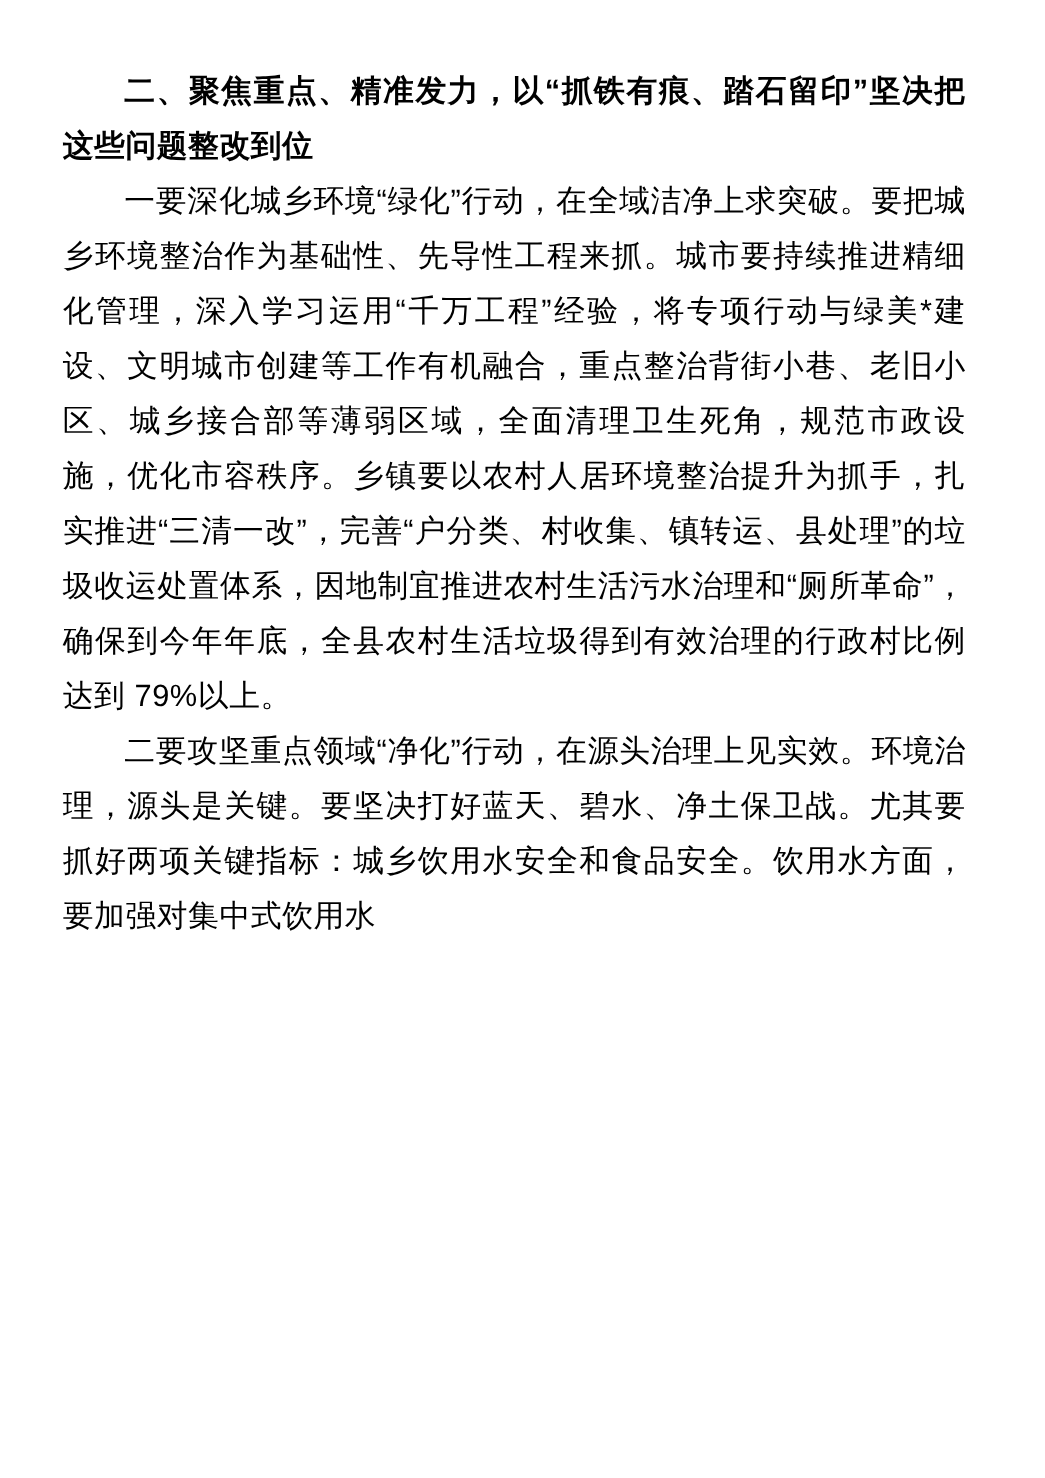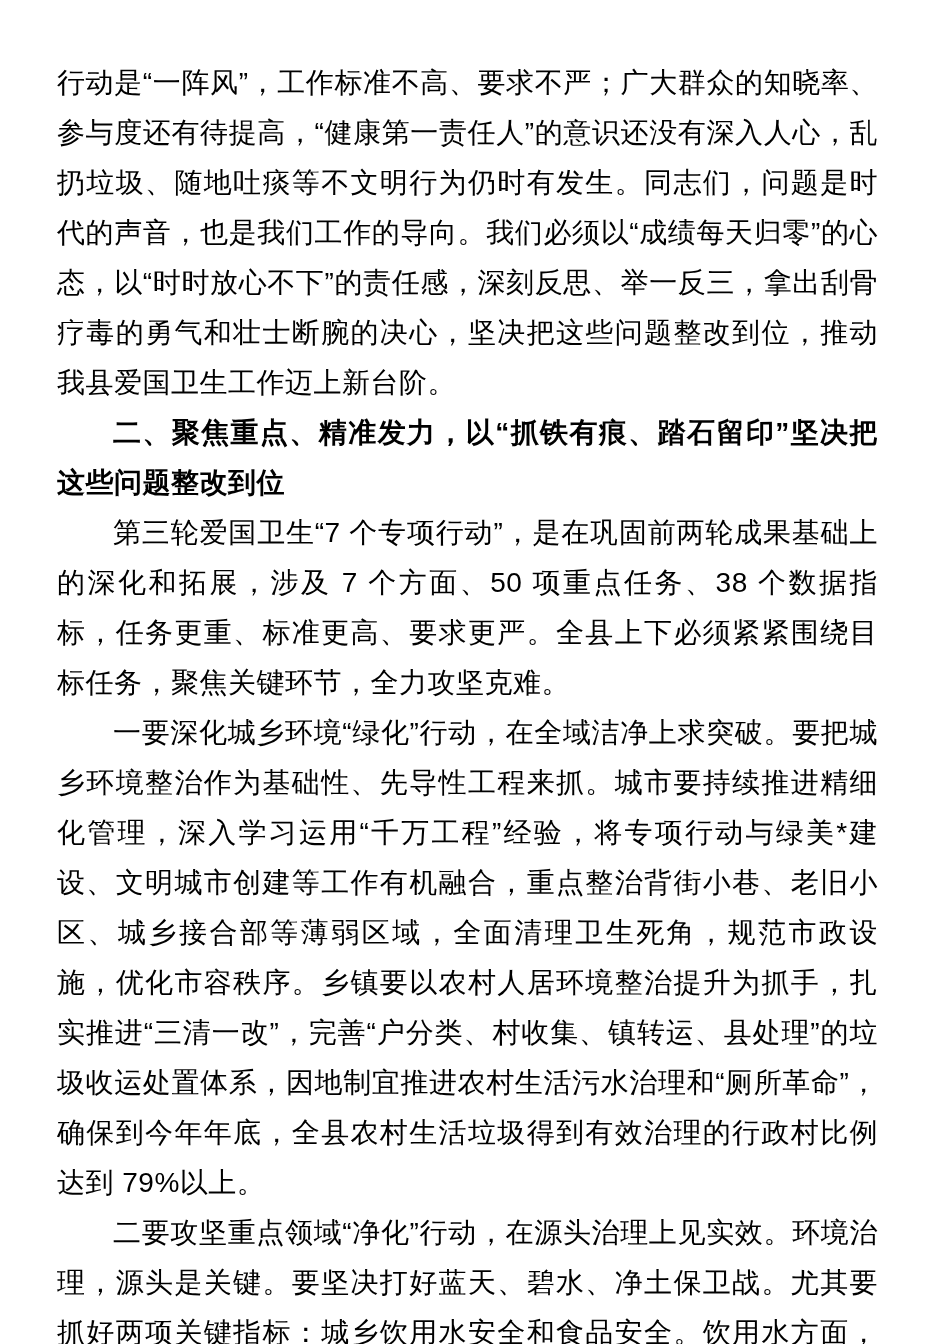--- a/index.html
+++ b/index.html
@@ -34,19 +34,17 @@
   }
   .doc-body p.heading {
     font-weight: bold;
   }
 </style>
 </head>
 <body>
 
 <div class="page">
   <div class="doc-body">
-    <p class="continuation">行动是“一阵风”，工作标准不高、要求不严；广大群众的知晓率、参与度还有待提高，“健康第一责任人”的意识还没有深入人心，乱扔垃圾、随地吐痰等不文明行为仍时有发生。同志们，问题是时代的声音，也是我们工作的导向。我们必须以“成绩每天归零”的心态，以“时时放心不下”的责任感，深刻反思、举一反三，拿出刮骨疗毒的勇气和壮士断腕的决心，坚决把这些问题整改到位，推动我县爱国卫生工作迈上新台阶。</p>
     <p class="indent heading">二、聚焦重点、精准发力，以“抓铁有痕、踏石留印”坚决把这些问题整改到位</p>
-    <p class="indent">第三轮爱国卫生“7 个专项行动”，是在巩固前两轮成果基础上的深化和拓展，涉及 7 个方面、50 项重点任务、38 个数据指标，任务更重、标准更高、要求更严。全县上下必须紧紧围绕目标任务，聚焦关键环节，全力攻坚克难。</p>
     <p class="indent">一要深化城乡环境“绿化”行动，在全域洁净上求突破。要把城乡环境整治作为基础性、先导性工程来抓。城市要持续推进精细化管理，深入学习运用“千万工程”经验，将专项行动与绿美*建设、文明城市创建等工作有机融合，重点整治背街小巷、老旧小区、城乡接合部等薄弱区域，全面清理卫生死角，规范市政设施，优化市容秩序。乡镇要以农村人居环境整治提升为抓手，扎实推进“三清一改”，完善“户分类、村收集、镇转运、县处理”的垃圾收运处置体系，因地制宜推进农村生活污水治理和“厕所革命”，确保到今年年底，全县农村生活垃圾得到有效治理的行政村比例达到 79%以上。</p>
     <p class="indent">二要攻坚重点领域“净化”行动，在源头治理上见实效。环境治理，源头是关键。要坚决打好蓝天、碧水、净土保卫战。尤其要抓好两项关键指标：城乡饮用水安全和食品安全。饮用水方面，要加强对集中式饮用水</p>
   </div>
 </div>
 
 </body></html>

